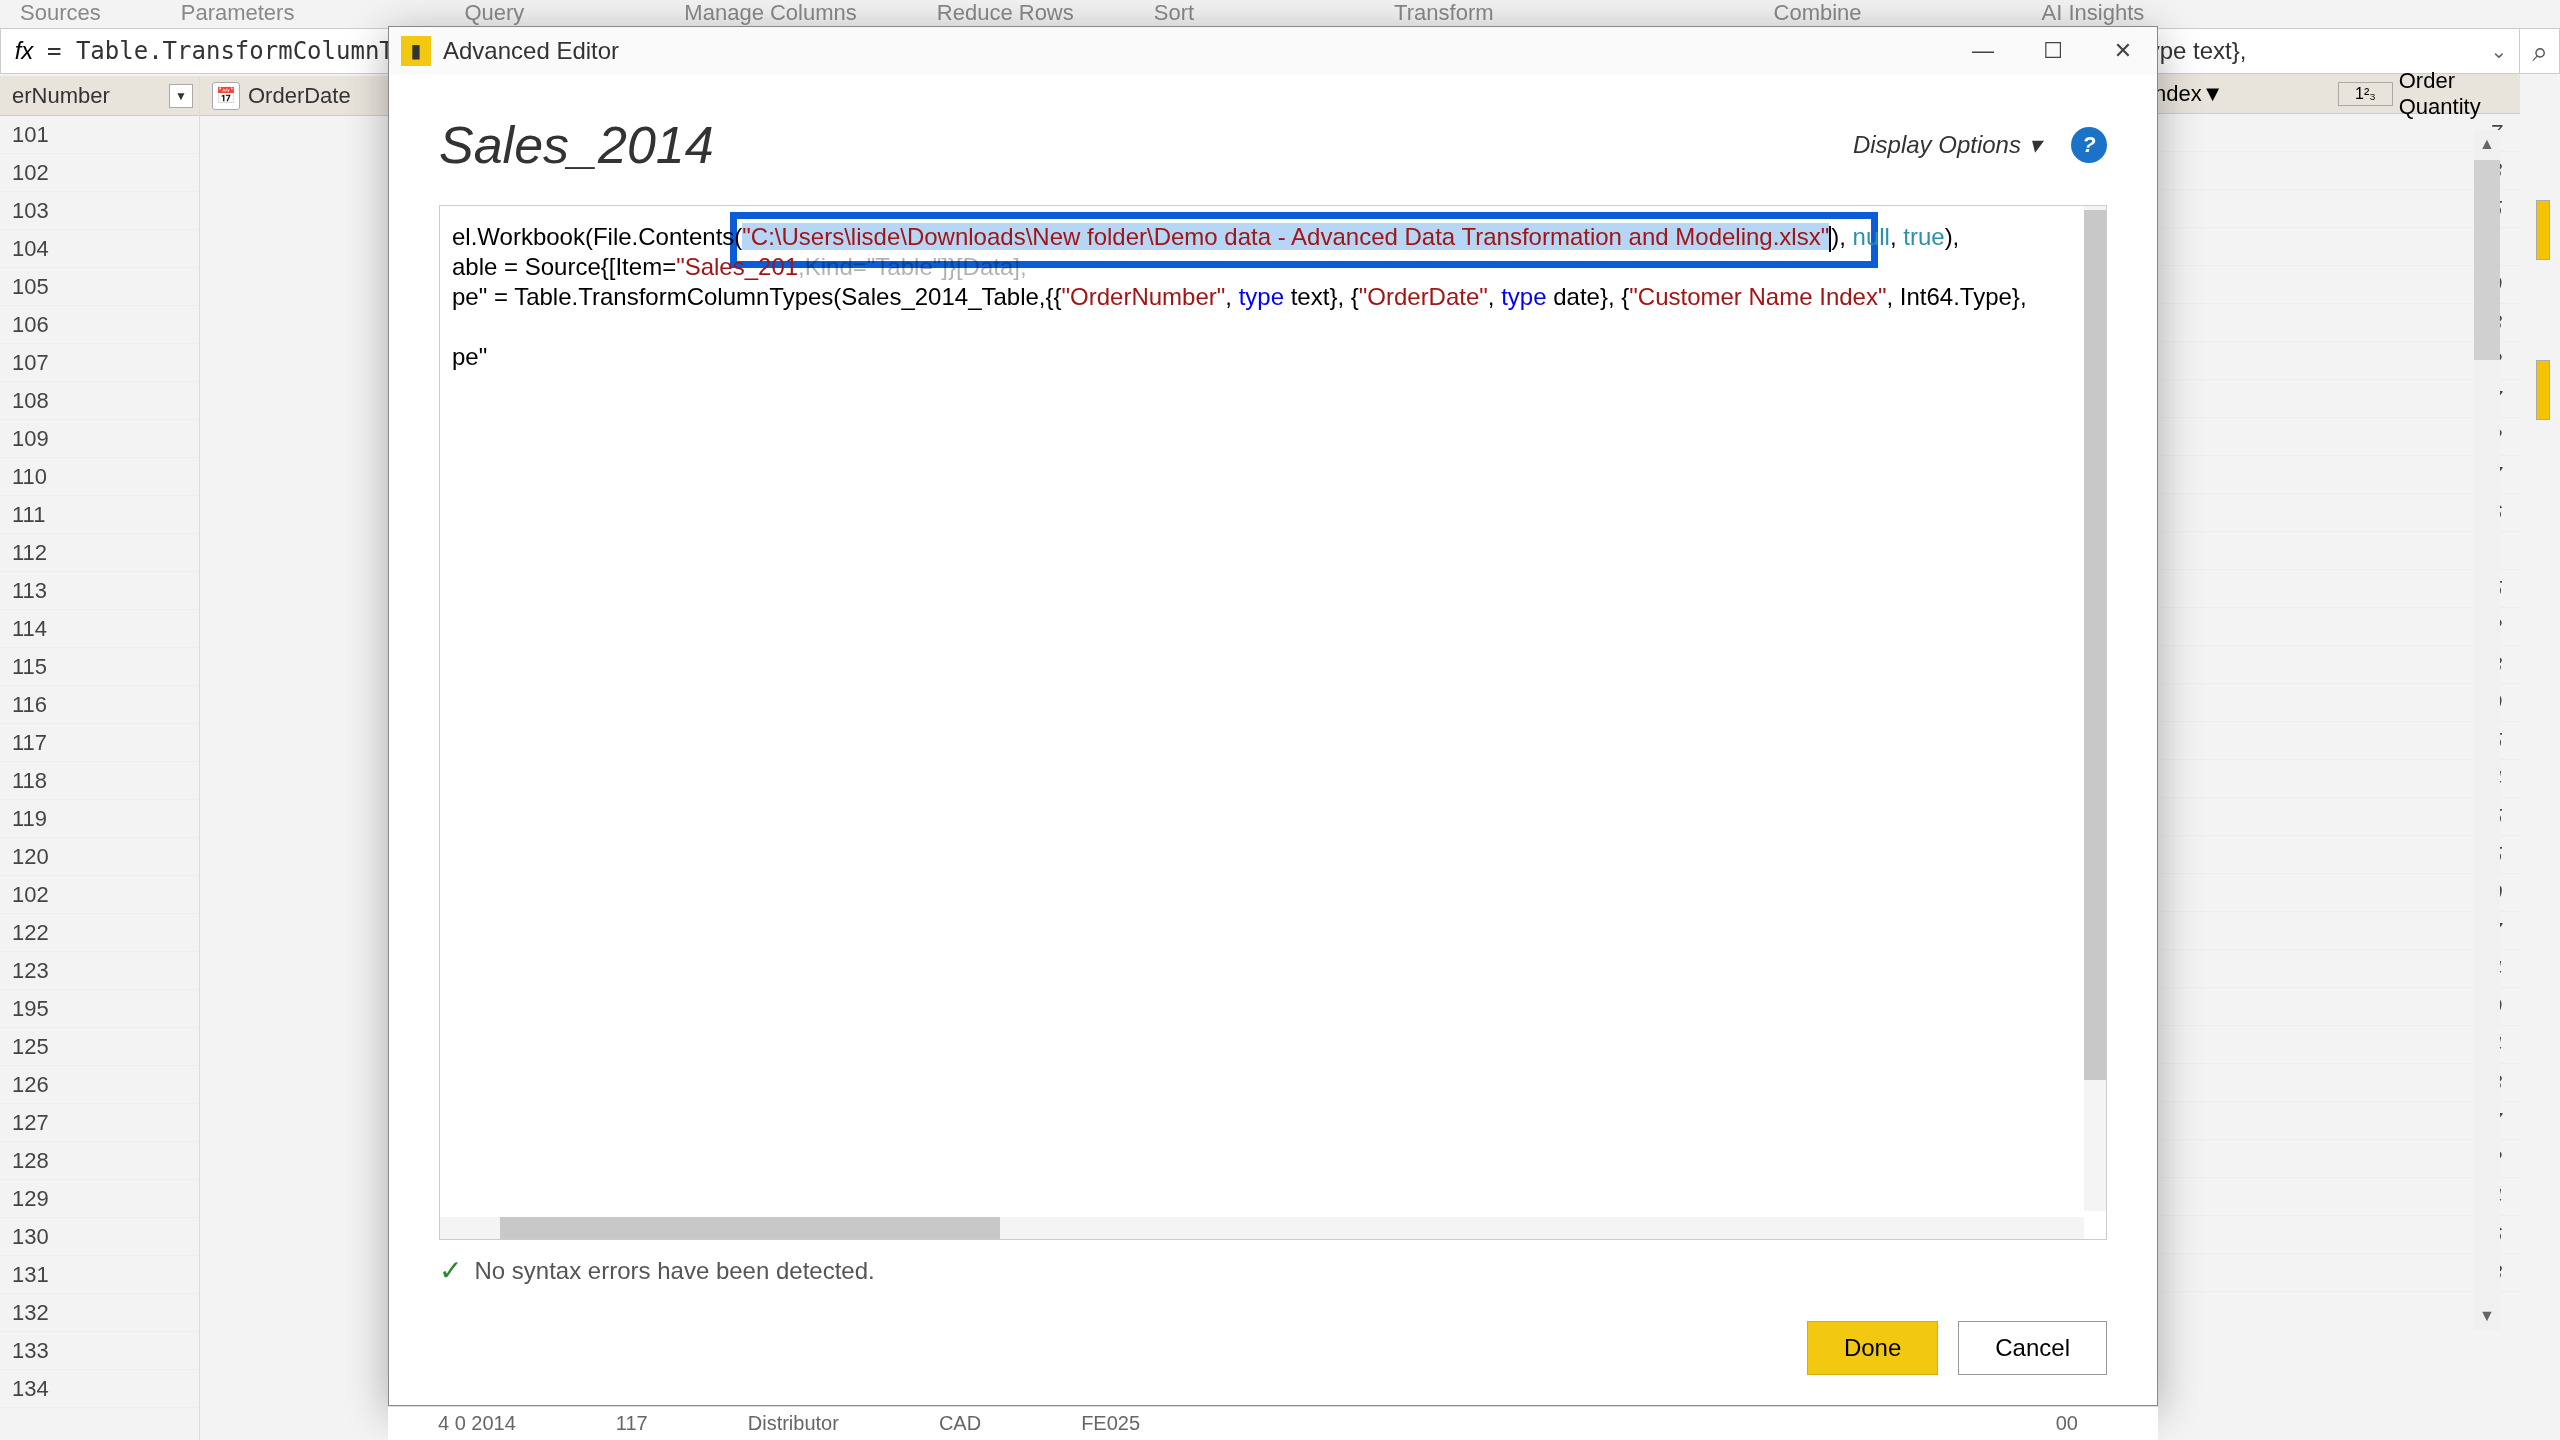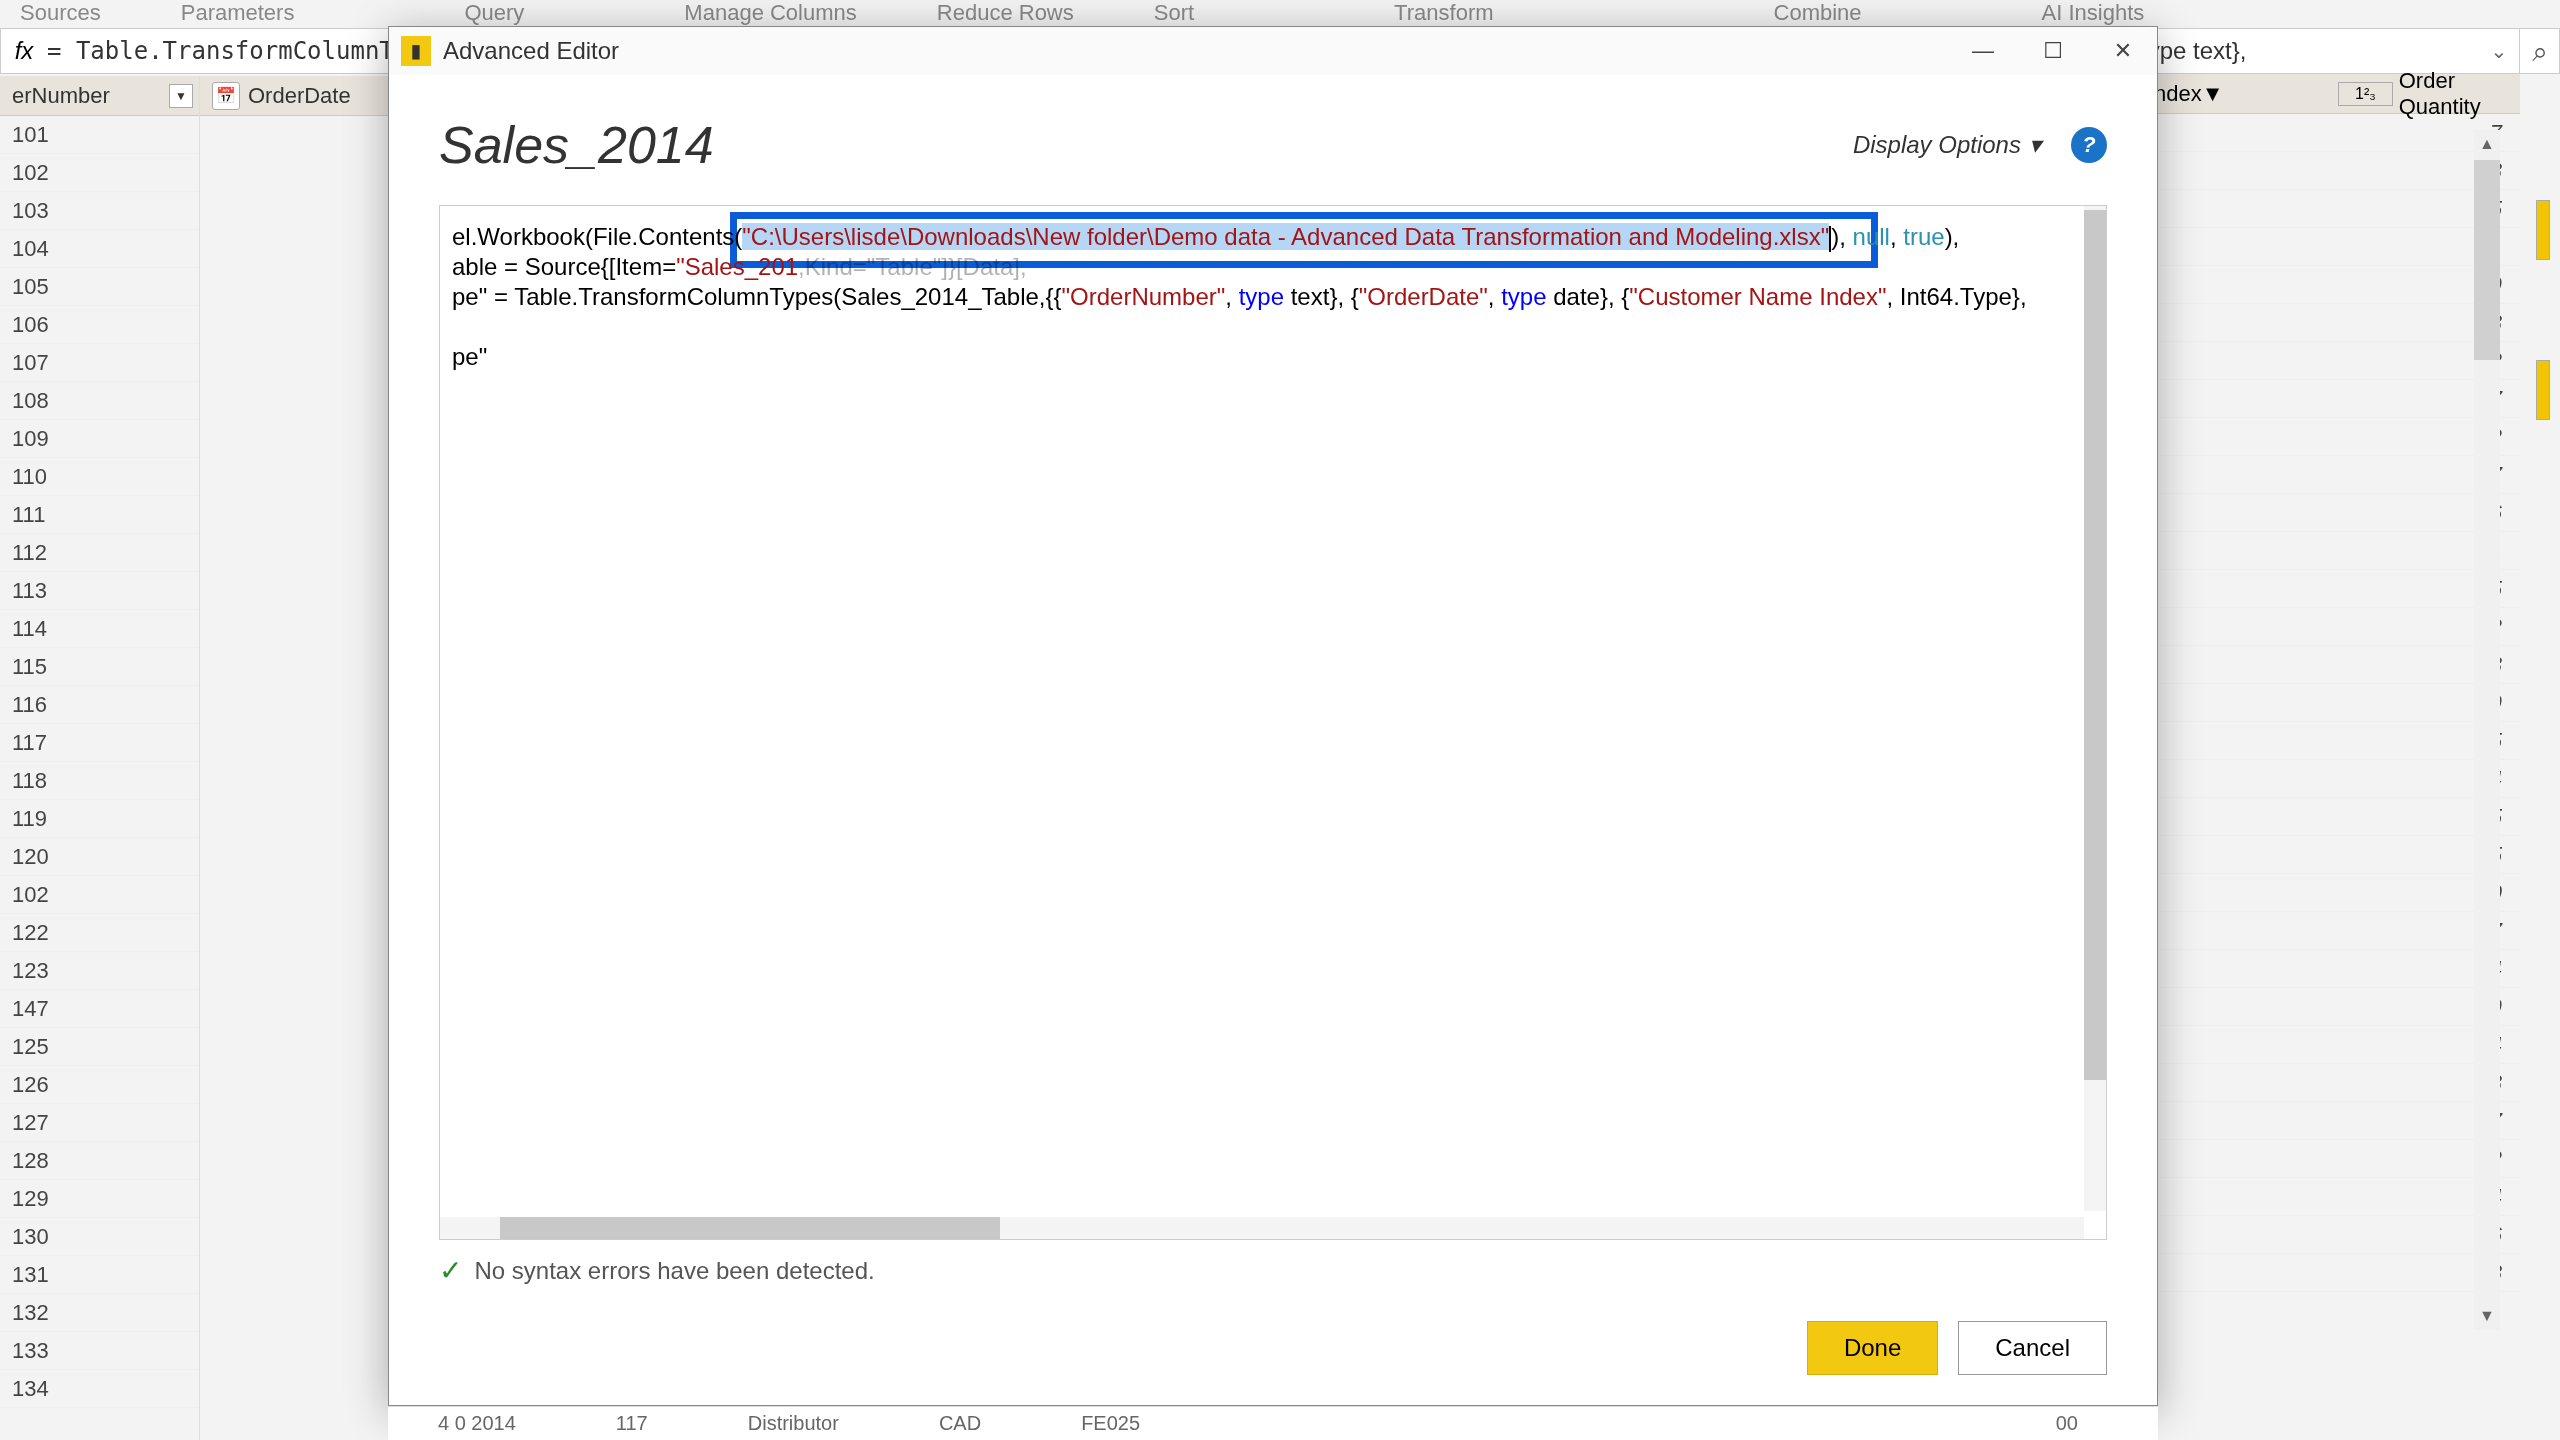--- a/index.html
+++ b/index.html
@@ -128,21 +128,21 @@
         <div class="bg-row">114</div>
         <div class="bg-row">115</div>
         <div class="bg-row">116</div>
         <div class="bg-row">117</div>
         <div class="bg-row">118</div>
         <div class="bg-row">119</div>
         <div class="bg-row">120</div>
         <div class="bg-row">102</div>
         <div class="bg-row">122</div>
         <div class="bg-row">123</div>
-        <div class="bg-row">147</div>
+        <div class="bg-row">195</div>
         <div class="bg-row">125</div>
         <div class="bg-row">126</div>
         <div class="bg-row">127</div>
         <div class="bg-row">128</div>
         <div class="bg-row">129</div>
         <div class="bg-row">130</div>
         <div class="bg-row">131</div>
         <div class="bg-row">132</div>
         <div class="bg-row">133</div>
         <div class="bg-row">134</div>

